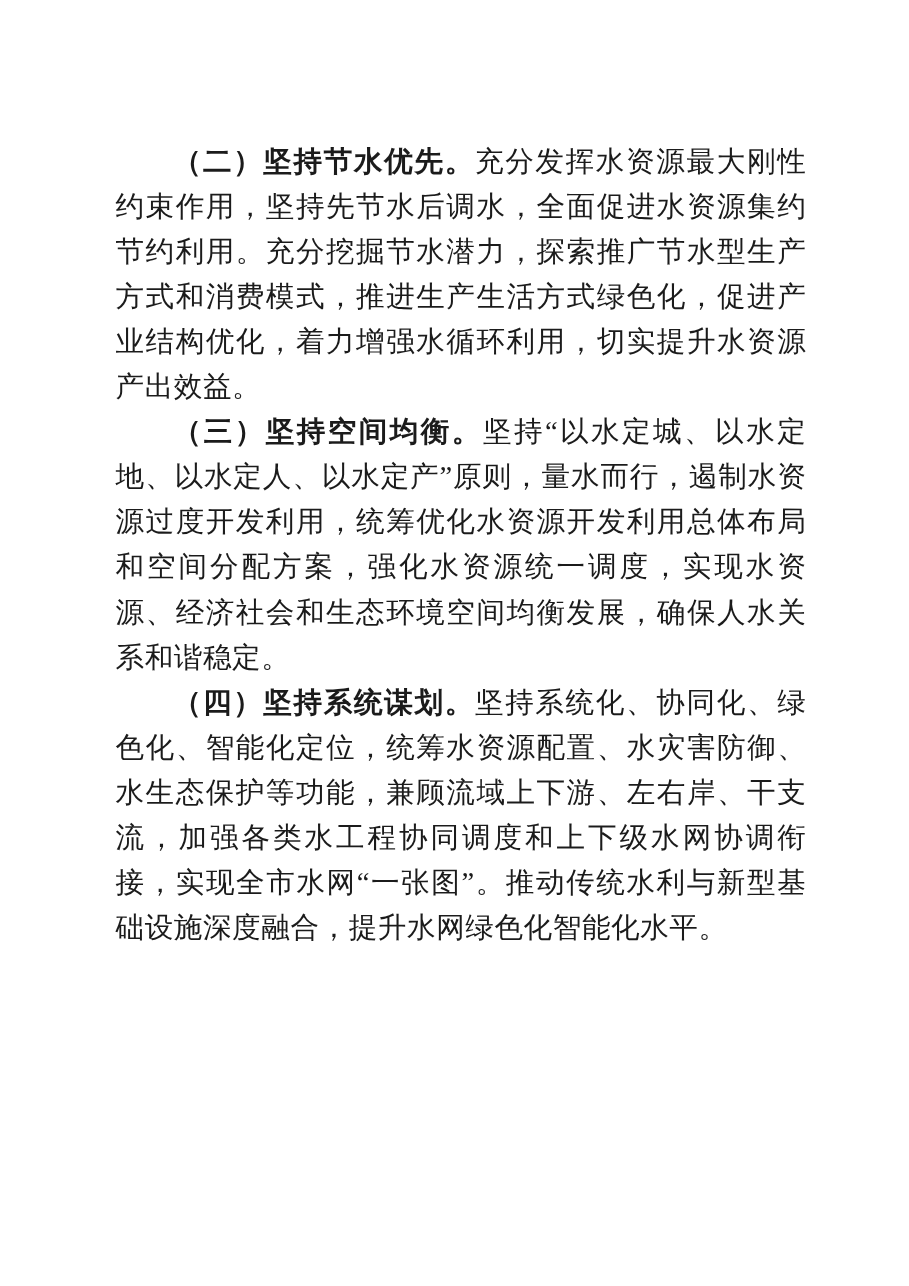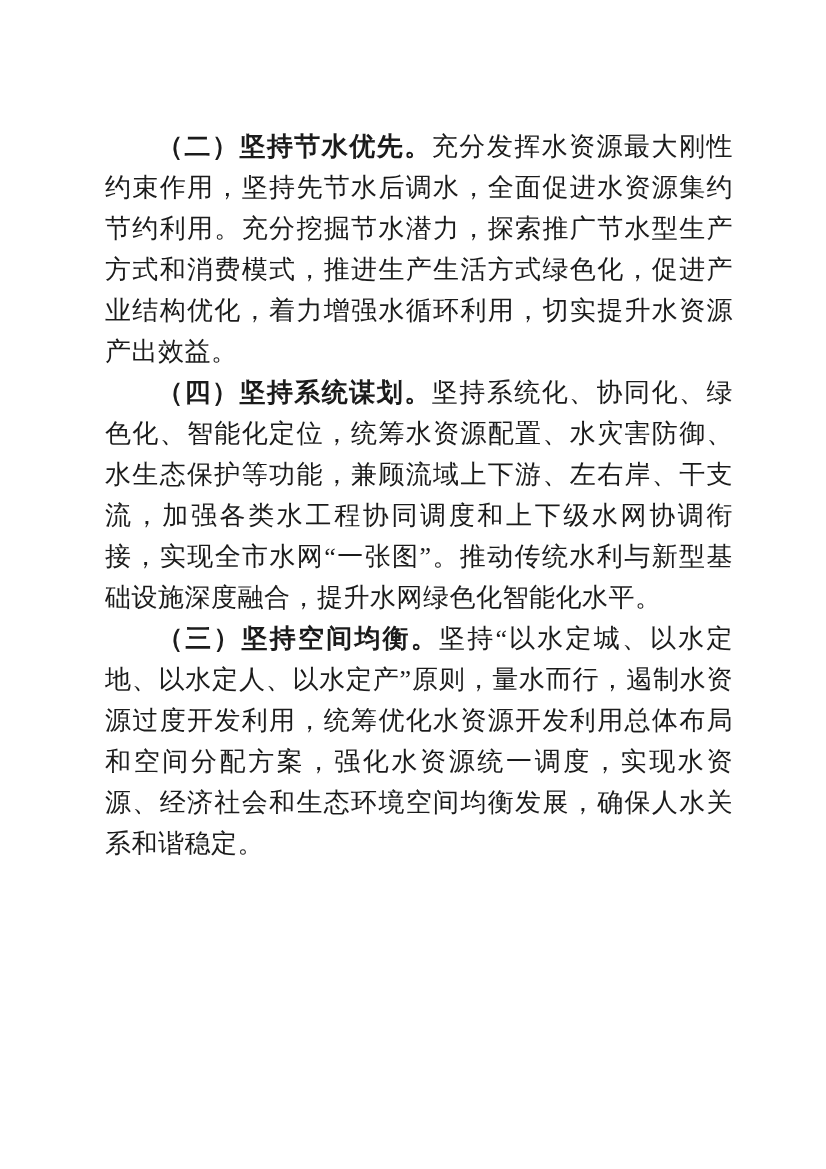--- a/index.html
+++ b/index.html
@@ -52,22 +52,22 @@
   .footer .pagenum {
     color: #000000;
   }
 </style>
 </head>
 <body>
 
 <div class="page">
   <div class="content">
     <p class="para"><span class="lead">（二）坚持节水优先。</span><span class="body-text">充分发挥水资源最大刚性约束作用，坚持先节水后调水，全面促进水资源集约节约利用。充分挖掘节水潜力，探索推广节水型生产方式和消费模式，推进生产生活方式绿色化，促进产业结构优化，着力增强水循环利用，切实提升水资源产出效益。</span></p>
+    <p class="para"><span class="lead">（三）坚持空间均衡。</span><span class="body-text">坚持“以水定城、以水定地、以水定人、以水定产”原则，量水而行，遏制水资源过度开发利用，统筹优化水资源开发利用总体布局和空间分配方案，强化水资源统一调度，实现水资源、经济社会和生态环境空间均衡发展，确保人水关系和谐稳定。</span></p>
     <p class="para"><span class="lead">（四）坚持系统谋划。</span><span class="body-text">坚持系统化、协同化、绿色化、智能化定位，统筹水资源配置、水灾害防御、水生态保护等功能，兼顾流域上下游、左右岸、干支流，加强各类水工程协同调度和上下级水网协调衔接，实现全市水网“一张图”。推动传统水利与新型基础设施深度融合，提升水网绿色化智能化水平。</span></p>
-    <p class="para"><span class="lead">（三）坚持空间均衡。</span><span class="body-text">坚持“以水定城、以水定地、以水定人、以水定产”原则，量水而行，遏制水资源过度开发利用，统筹优化水资源开发利用总体布局和空间分配方案，强化水资源统一调度，实现水资源、经济社会和生态环境空间均衡发展，确保人水关系和谐稳定。</span></p>
   </div>
 
   <div class="footer">
     <span class="dash">—</span>
     <span class="pagenum">10</span>
     <span class="dash">—</span>
   </div>
 </div>
 
 </body></html>

